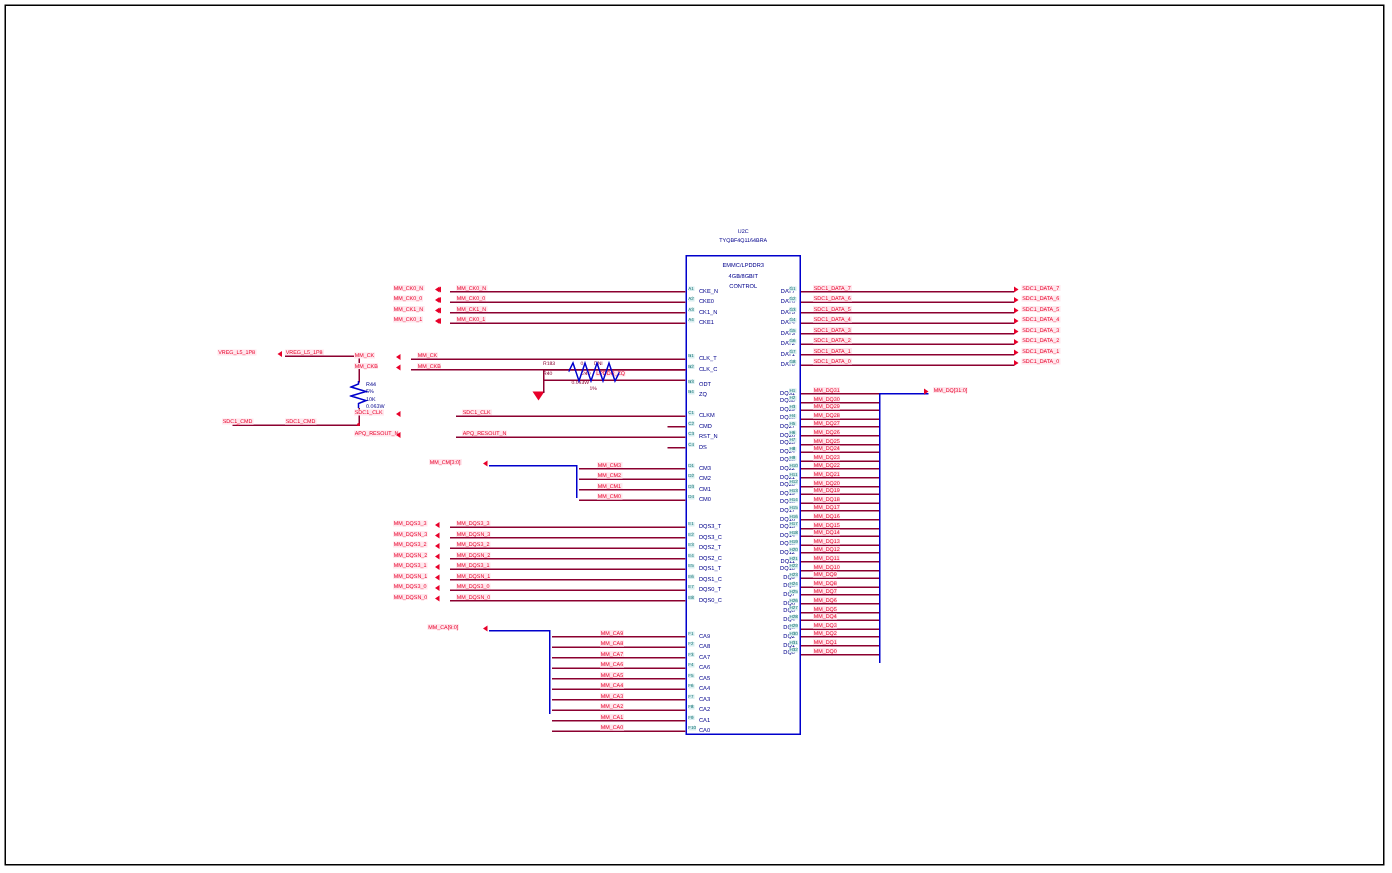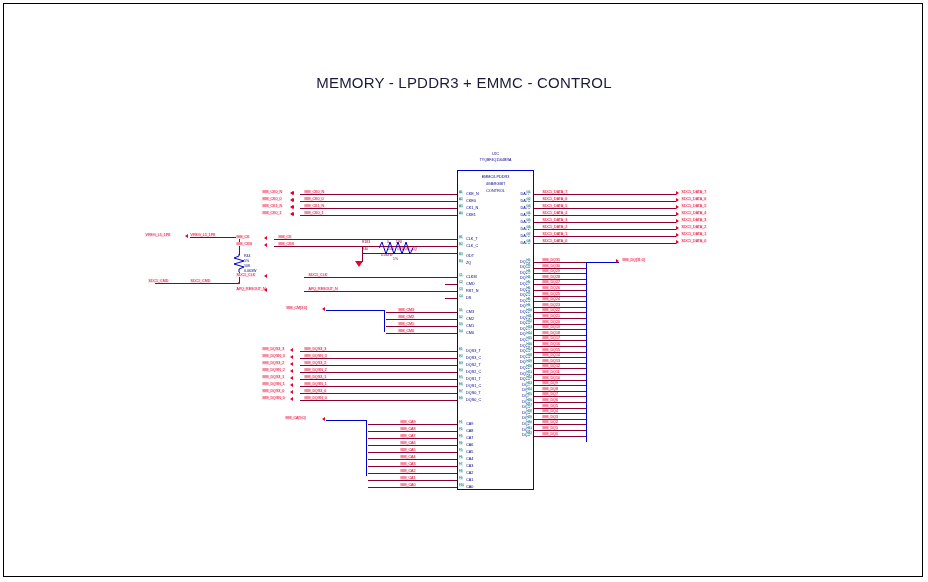--- a/index.html
+++ b/index.html
@@ -34,21 +34,20 @@
   
   .res{position:absolute;}
   .gnd{position:absolute;width:0;height:0;border-left:4px solid transparent;border-right:4px solid transparent;border-top:6px solid #e8002a;}
 </style>
 </head>
 <body>
 
 <div id="sheet">
   <div id="frame"></div>
 
-  <div id="title">MEMORY - LPDDR3 + EMMC - CONTROL</div>
 
   <div id="icdesig">U2C</div>
   <div id="icpn">TYQBF4Q1164BRA</div>
   <div id="ic">
     <div class="icline" style="top:4px">EMMC/LPDDR3</div>
     <div class="icline" style="top:11px">4GB/8GBIT</div>
     <div class="icline" style="top:18px">CONTROL</div>
   </div>
 
   <div id="g-cke"></div>

